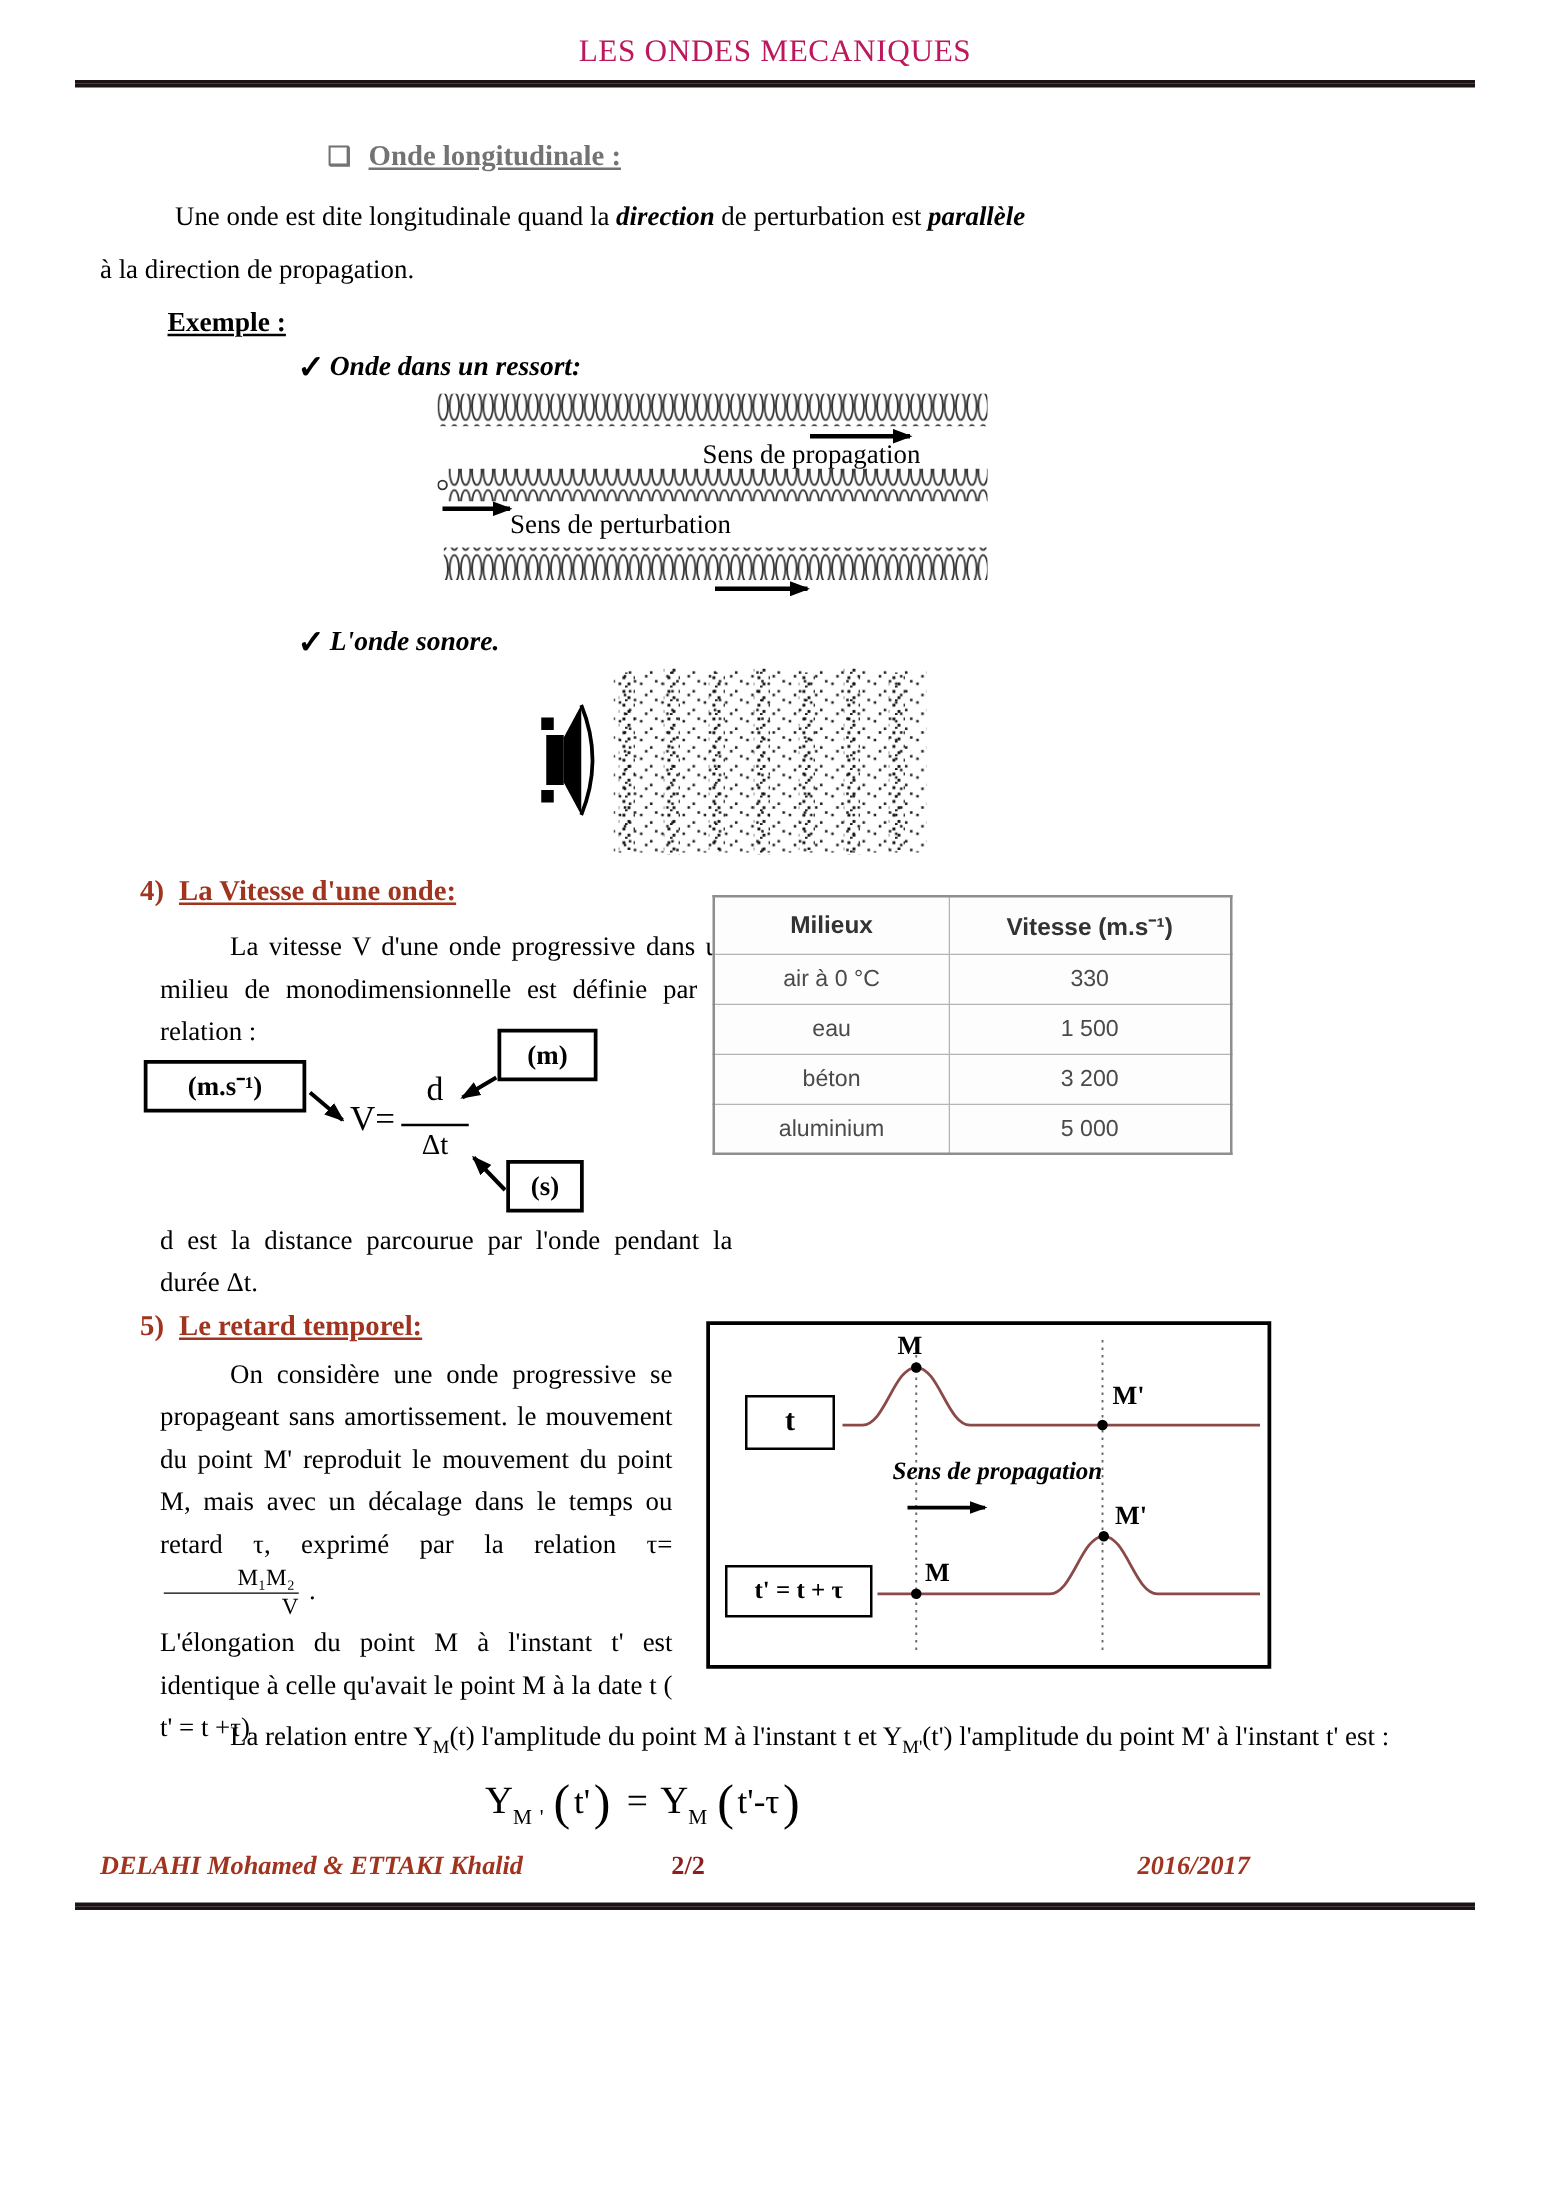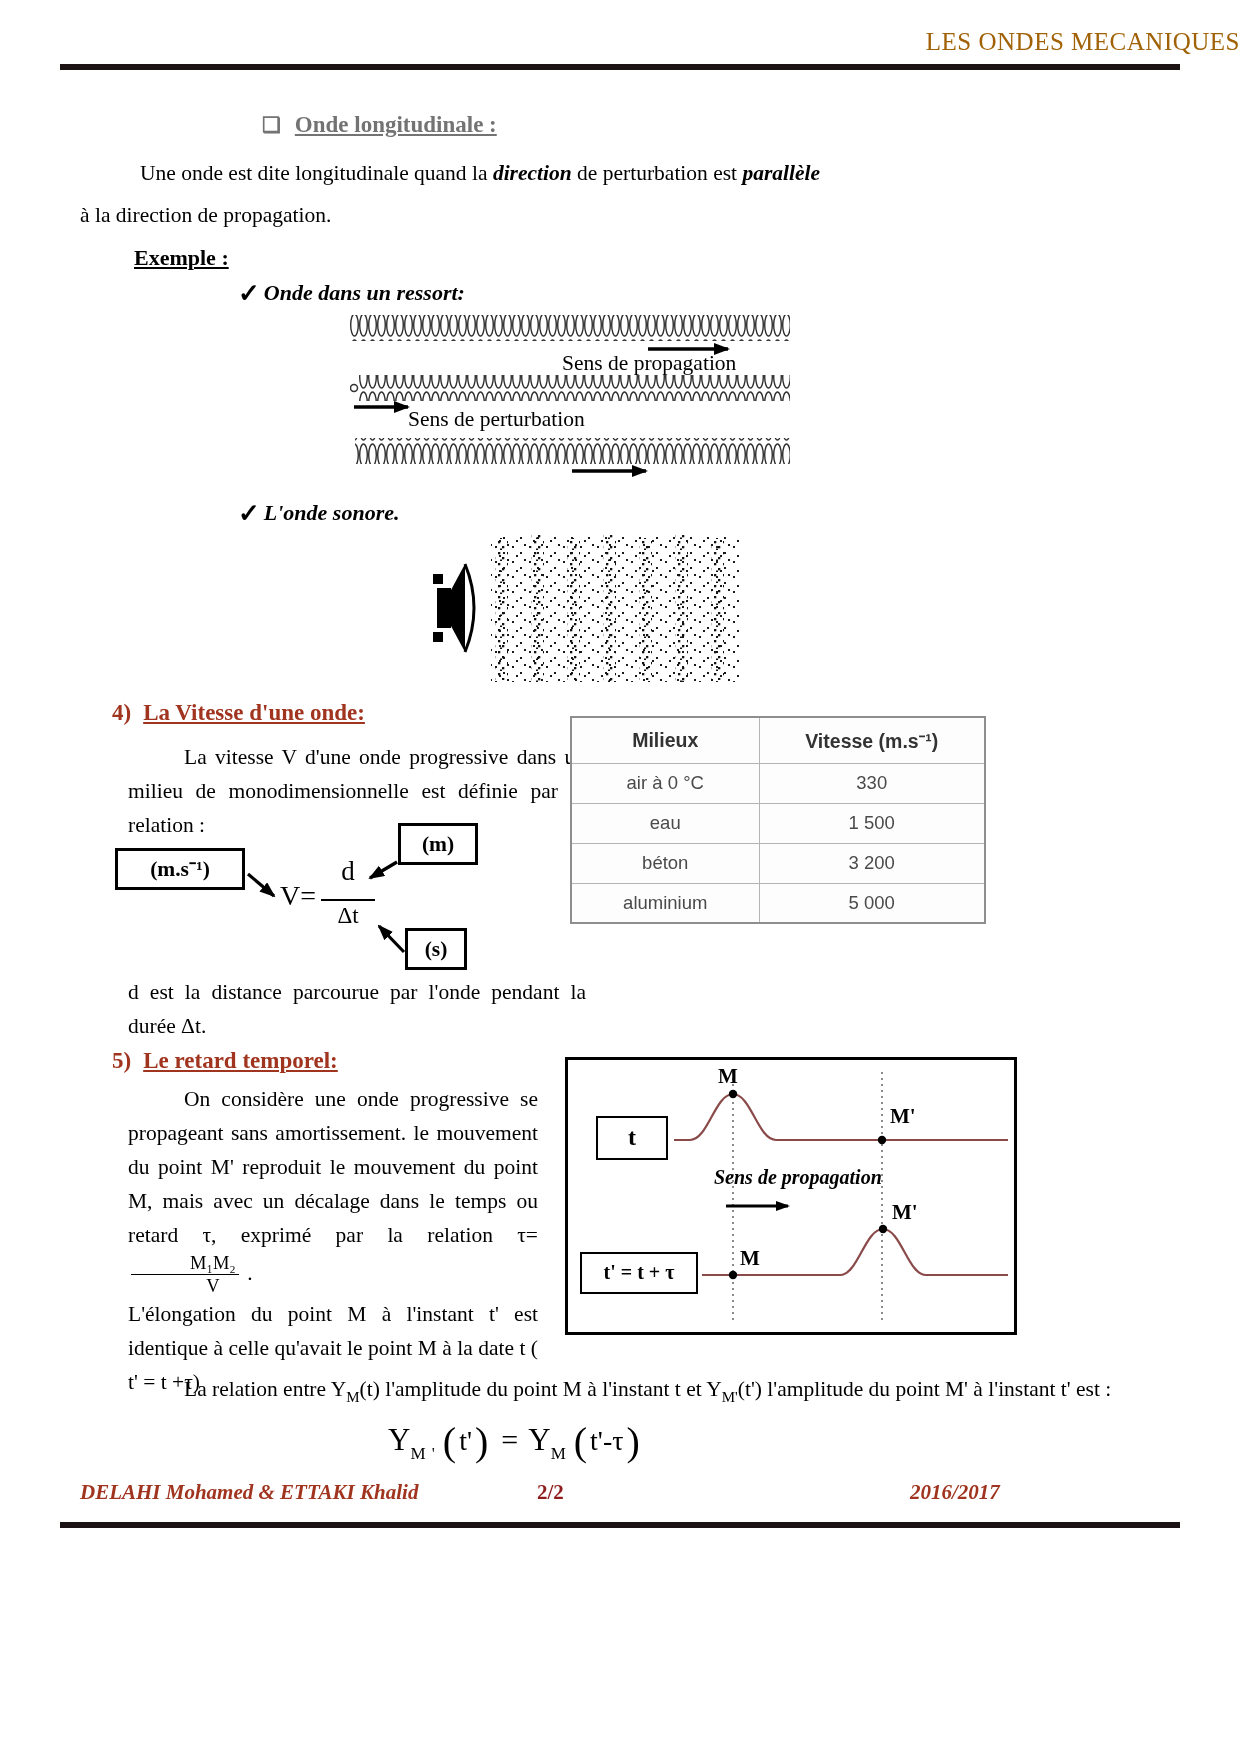--- a/index.html
+++ b/index.html
@@ -9,22 +9,22 @@
     font-family:"Liberation Serif", serif; color:#000;
   }
   .abs { position:absolute; }
   .bt { font-size:21.5px; line-height:34px; }
   .just { text-align:justify;margin-left:48px; }
   .b { font-weight:bold; }
   .i { font-style:italic; }
   .u { text-decoration:underline; }
 
   .page-title {
-    left:0; top:28px; width:1240px; text-align:right;
-    font-size:25px; letter-spacing:0.5px; color:#a16207;font-family:Liberation Serif, serif;
+    left:0; top:28px; width:1240px; text-align:center;
+    font-size:25px; letter-spacing:0.5px; color:#be185d;font-family:Liberation Serif, serif;
   }
   .dbl-rule {
     height:5px; border-top:3px solid #1c1414; border-bottom:3px solid #1c1414;
   }
 
   .sec-head { font-size:23px; font-weight:bold; color:#a0341f; }
   .sec-head .num { margin-right:12px; }
   .blk-head { font-size:23px; font-weight:bold; color:#737373; }
   .blk-head .sq { font-size:21px; margin-right:14px; text-decoration:none; }
 
@@ -42,21 +42,21 @@
     border:2px solid #8e8e8e;
   }
   .speed-table th, .speed-table td {
     border:1px solid #b4b4b4; text-align:center; vertical-align:middle; padding:2px 6px;
   }
   .speed-table th { font-size:19.5px; color:#333; height:46px; font-weight:bold; }
   .speed-table td { font-size:18.5px; height:40px; }
   .speed-table tr.tall td { height:60px; }
   .speed-table td.mcol { width:188px; }
 
-  .ifrac { display:inline-block; vertical-align:-12px; text-align:center; line-height:1.05; margin:0 3px; }
+  .ifrac { display:inline-block; vertical-align:-12px; text-align:right; line-height:1.05; margin:0 3px; }
   .ifrac .n { display:block; font-size:18.5px; border-bottom:1.6px solid #000; padding:0 3px; line-height:22px; }
   .ifrac .d { display:block; font-size:18.5px; line-height:22px; }
 
   .figbox {
     position:absolute; border:2.5px solid #000; background:#fff;
     font-weight:bold; text-align:center;
   }
   .figlab { position:absolute; font-weight:bold; font-size:21px; }
 
   .sub { font-size:15px; vertical-align:-6px; }

